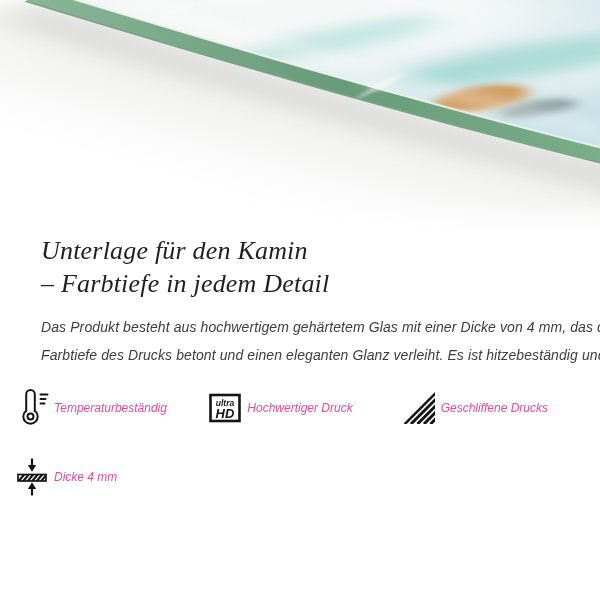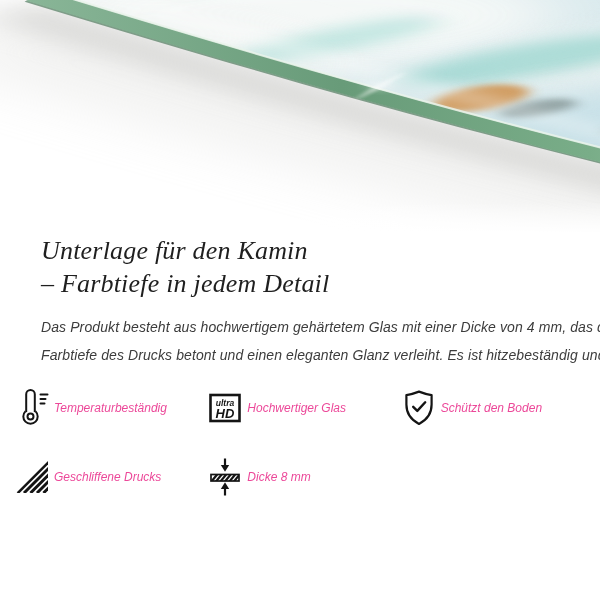--- a/index.html
+++ b/index.html
@@ -170,32 +170,23 @@
     </div>
 
     <div class="feature">
       <div class="iconbox">
         <svg class="icon-svg" width="44" height="44" viewBox="0 0 44 44">
           <rect x="7.5" y="9" width="29" height="26" fill="none" stroke="#141414" stroke-width="2.6"></rect>
           <text x="22" y="19.5" text-anchor="middle" font-size="8.5" font-weight="700" fill="#141414" font-family="Liberation Sans, sans-serif">ultra</text>
           <text x="22" y="31.5" text-anchor="middle" font-size="13" font-weight="700" fill="#141414" font-family="Liberation Sans, sans-serif">HD</text>
         </svg>
       </div>
-      <div class="label">Hochwertiger Glas</div>
-    </div>
-
-    <div class="feature">
-      <div class="iconbox">
-        <svg class="icon-svg" width="44" height="44" viewBox="0 0 44 44" fill="none" stroke="#141414" stroke-linecap="round" stroke-linejoin="round">
-          <path stroke-width="2.2" d="M22,5.6 C26.5,7.3 31.2,8.6 34.6,9.2 L34.6,18.6 C34.6,27.5 29.5,34.2 22,37.9 C14.5,34.2 9.4,27.5 9.4,18.6 L9.4,9.2 C12.8,8.6 17.5,7.3 22,5.6 Z"></path>
-          <path stroke-width="2.4" d="M16.2,20.8 L20.3,24.9 L28.2,16.3"></path>
-        </svg>
-      </div>
-      <div class="label">Schützt den Boden</div>
-    </div>
+      <div class="label">Hochwertiger Druck</div>
+    </div>
+
 
 
     <div class="feature">
       <div class="iconbox">
         <svg class="icon-svg" width="44" height="44" viewBox="0 0 44 44">
           <defs>
               <clipPath id="triClip">
                 <polygon points="6,38 38,38 38,6"></polygon>
               </clipPath>
             </defs>
@@ -227,17 +218,17 @@
             <line x1="26.5" y1="26.5" x2="32.5" y2="19"></line>
               <line x1="31" y1="26.5" x2="37" y2="19"></line>
           </g>
           <rect x="8" y="19.5" width="28" height="6.5" fill="none" stroke="#141414" stroke-width="1.7"></rect>
           <line x1="22" y1="3.5" x2="22" y2="10.5" stroke="#141414" stroke-width="2.2"></line>
           <polygon points="17.8,10 26.2,10 22,16.8" fill="#141414"></polygon>
           <line x1="22" y1="40.5" x2="22" y2="33.5" stroke="#141414" stroke-width="2.2"></line>
           <polygon points="17.8,34 26.2,34 22,27.2" fill="#141414"></polygon>
         </svg>
       </div>
-      <div class="label">Dicke 8 mm</div>
+      <div class="label">Dicke 4 mm</div>
     </div>
 
   </div>
 </div>
 
 </body></html>

